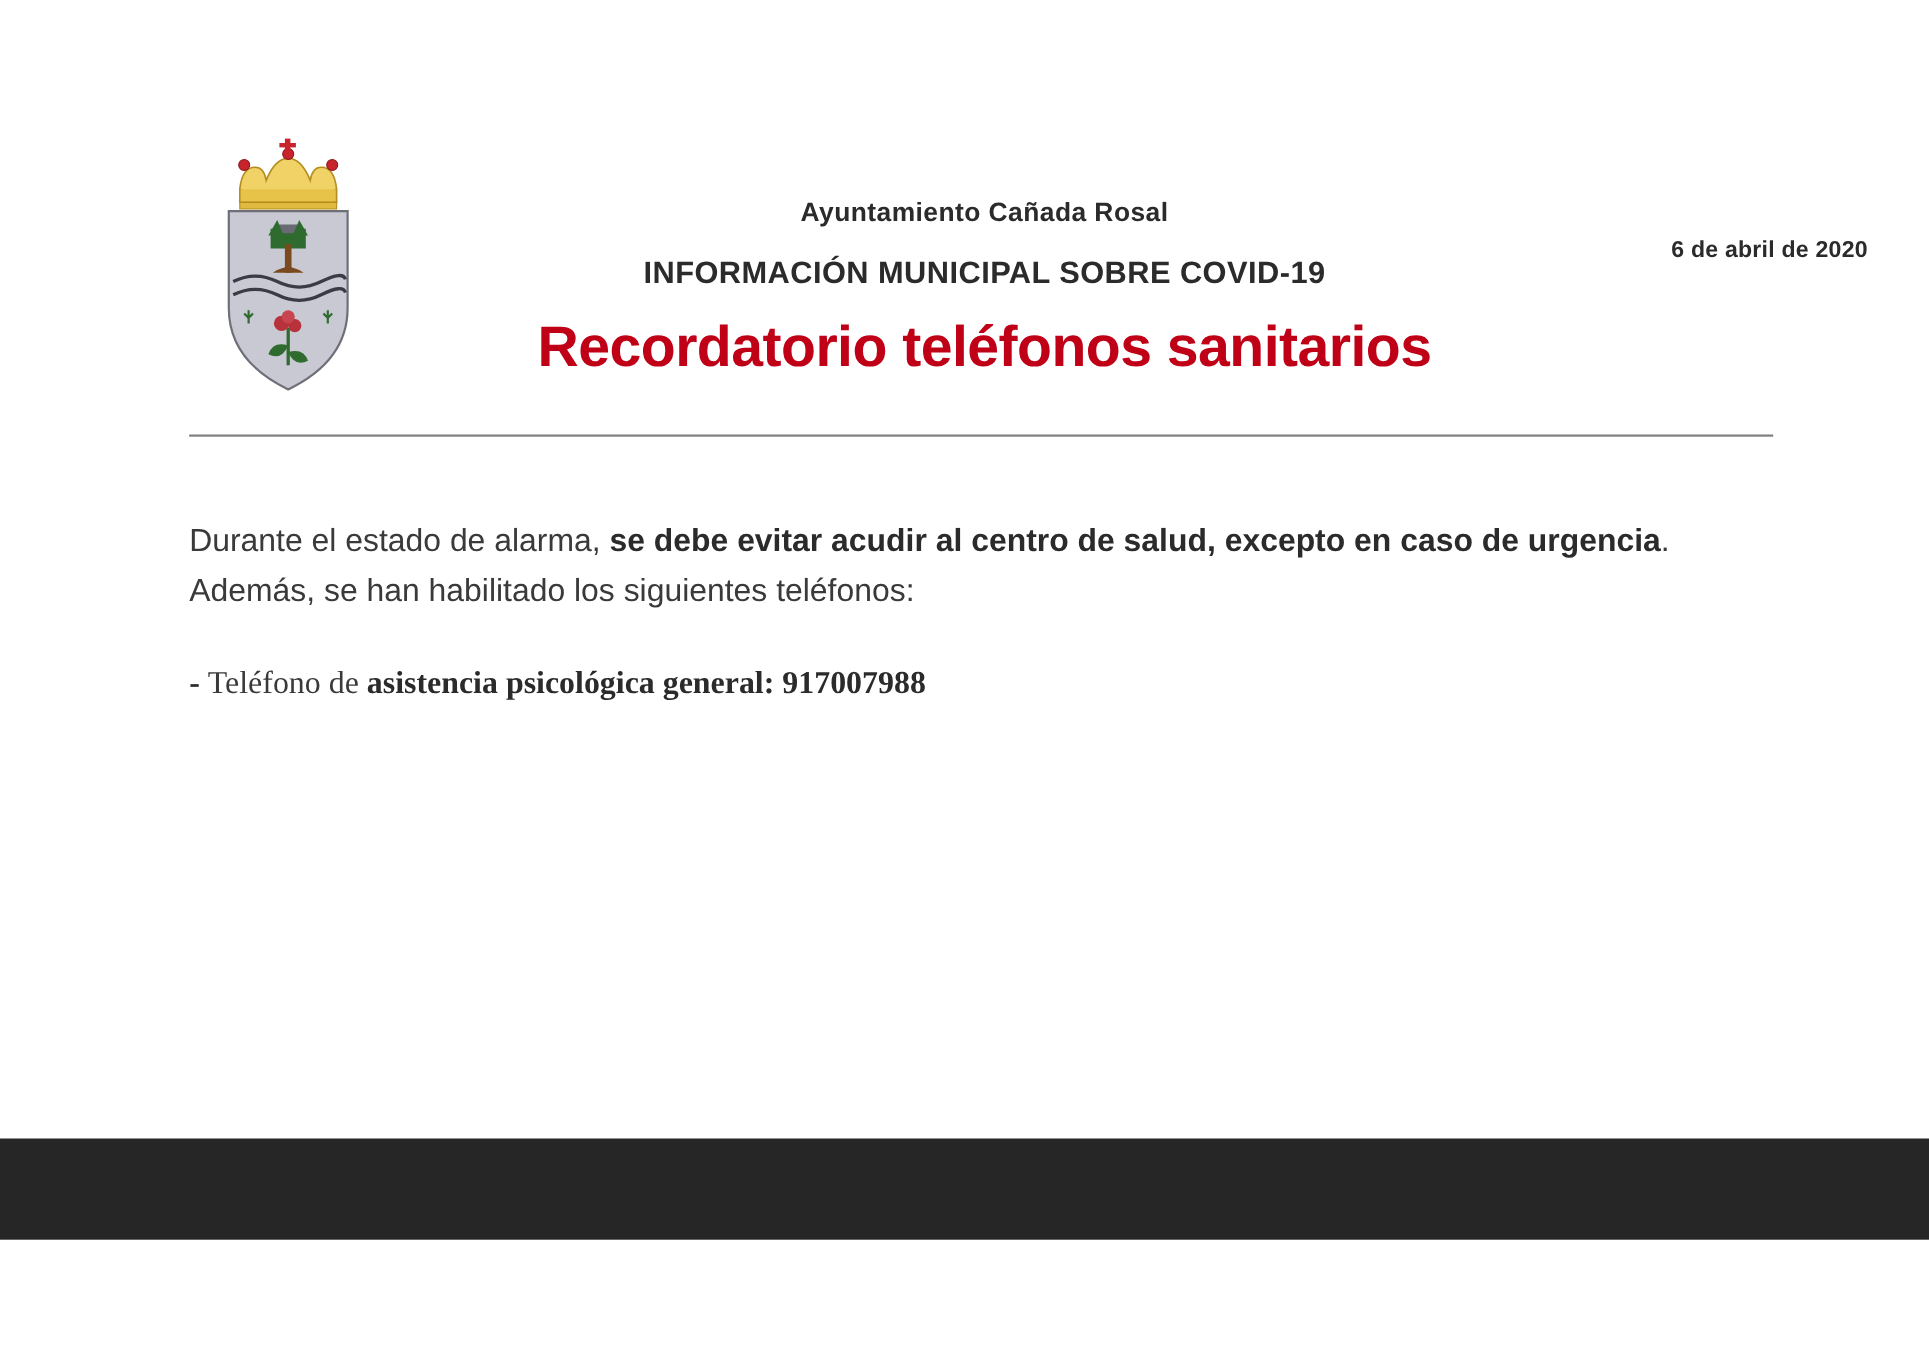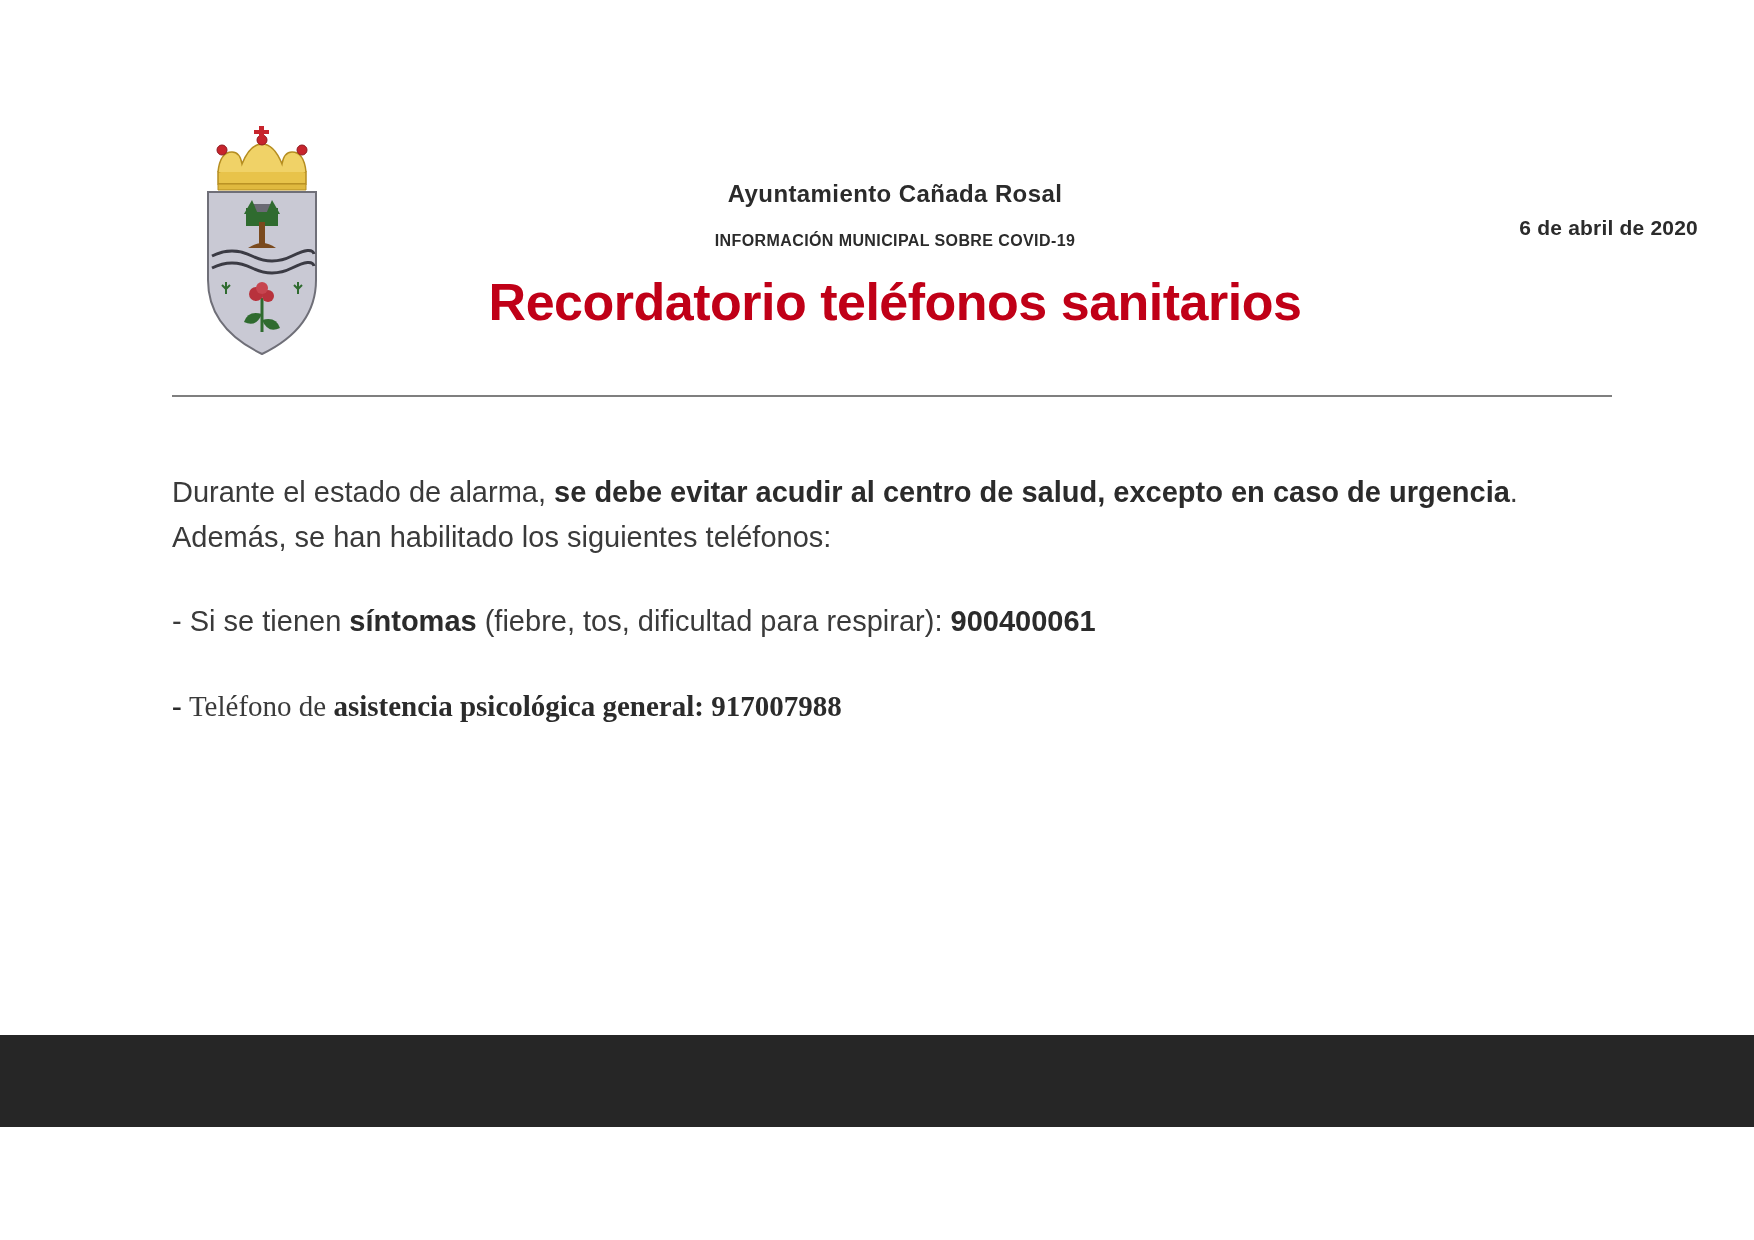--- a/index.html
+++ b/index.html
@@ -60,21 +60,21 @@
   }
 
   .org-name {
     font-size: 24px;
     font-weight: bold;
     color: #2b2b2b;
     letter-spacing: .4px;
     margin: 0 0 24px 0;
   }
   .subtitle {
-    font-size: 16px;
+    font-size: 28px;
     font-weight: bold;
     color: #2b2b2b;
     letter-spacing: .4px;
     margin: 0 0 22px 0;
   }
   .main-title {
     font-size: 52px;
     font-weight: bold;
     color: #c00017;
     letter-spacing: -0.5px;
@@ -188,23 +188,20 @@
     <div class="header-rule"></div>
   </div>
 
   <div class="content">
 
     <p class="para">
       <span>Durante el estado de alarma, </span><strong>se debe evitar acudir al centro de salud, excepto en caso de urgencia</strong><span>. Además, se han habilitado los siguientes  teléfonos:</span>
     </p>
 
 
-    <p class="item">
-      <span>- </span><span>Si se tienen </span><b>síntomas</b><span> (fiebre, tos, dificultad para respirar): </span><b>900400061</b>
-    </p>
 
 
 
     <p class="item last">
       <span class="dash">- </span><span>Teléfono  de </span><b>asistencia psicológica general: 917007988</b>
     </p>
 
   </div>
 
   <div class="footer-bar"></div>

